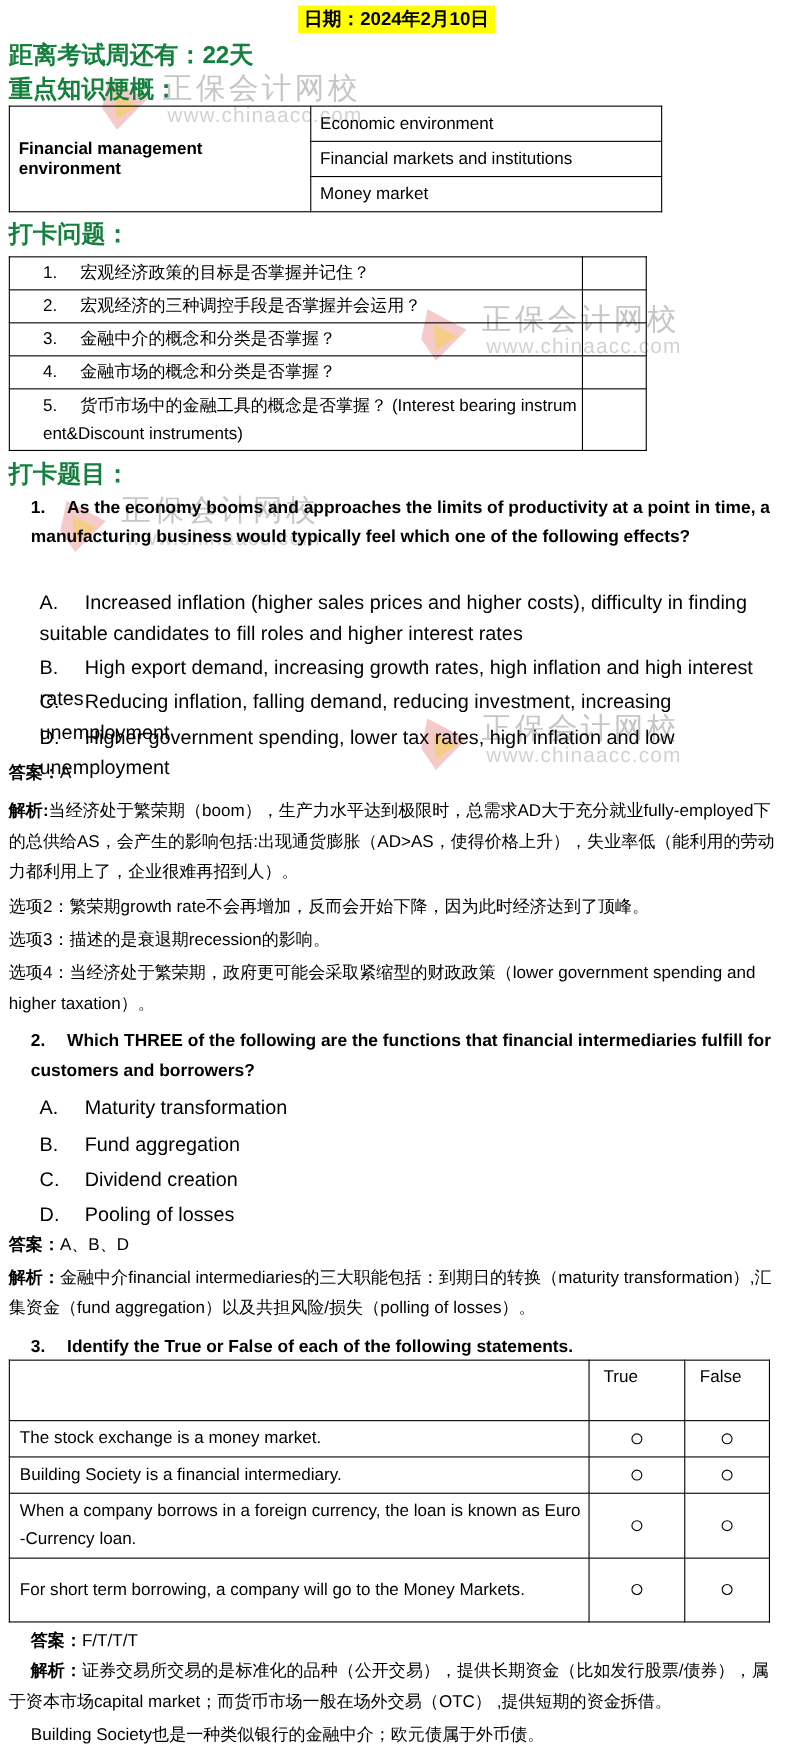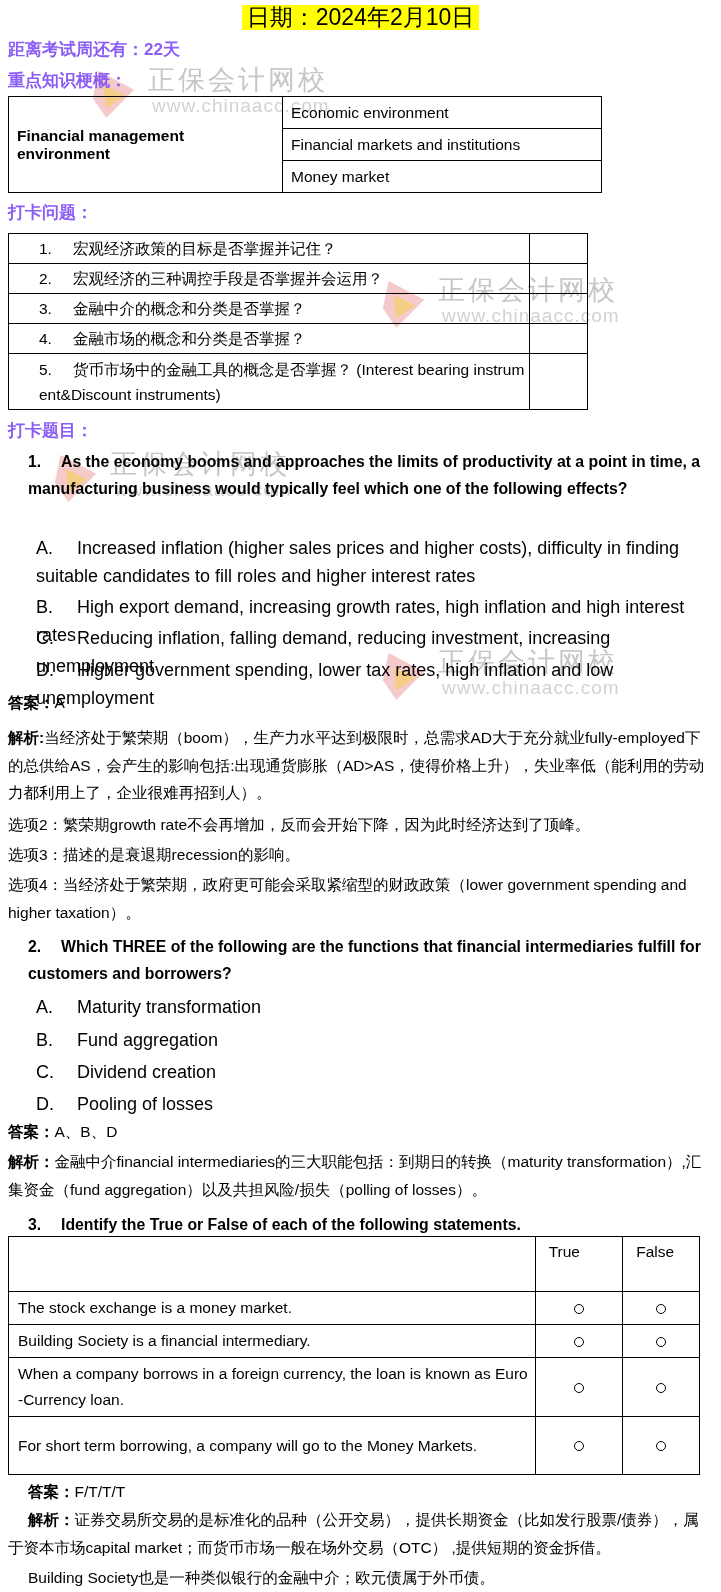--- a/index.html
+++ b/index.html
@@ -6,22 +6,22 @@
   html,body { background:#ffffff; }
   body {
     width:721px; height:1592px; position:relative; overflow:hidden;
     font-family:"Liberation Sans","DejaVu Sans",sans-serif; color:#000;
   }
   .abs { position:absolute; left:8px; right:8px; z-index:1; }
 
   
   .date-wrap { left:0; right:0; text-align:center; }
   .date-badge { display:inline-block; background:#ffff00; color:#000;
-    font-weight:normal; font-size:23px; line-height:25px; padding:0 5px; }
-  .red-title { color:#8b5cf6; font-weight:bold; font-size:17px; line-height:20px; }
+    font-weight:bold; font-size:17px; line-height:25px; padding:0 5px; }
+  .red-title { color:#15803d; font-weight:bold; font-size:22px; line-height:20px; }
 
   
   .para { font-size:15.5px; line-height:27.5px; }
   .blabel { font-weight:bold; }
   .q-head { font-weight:bold; font-size:15.8px; line-height:27px; padding-left:20px; }
   .q-head .qn { display:inline-block; width:33px; }
   .option { font-size:18px; line-height:28px; padding-left:28px; }
   .option .ol { display:inline-block; width:41px; }
   .indent20 { text-indent:20px; }
 

